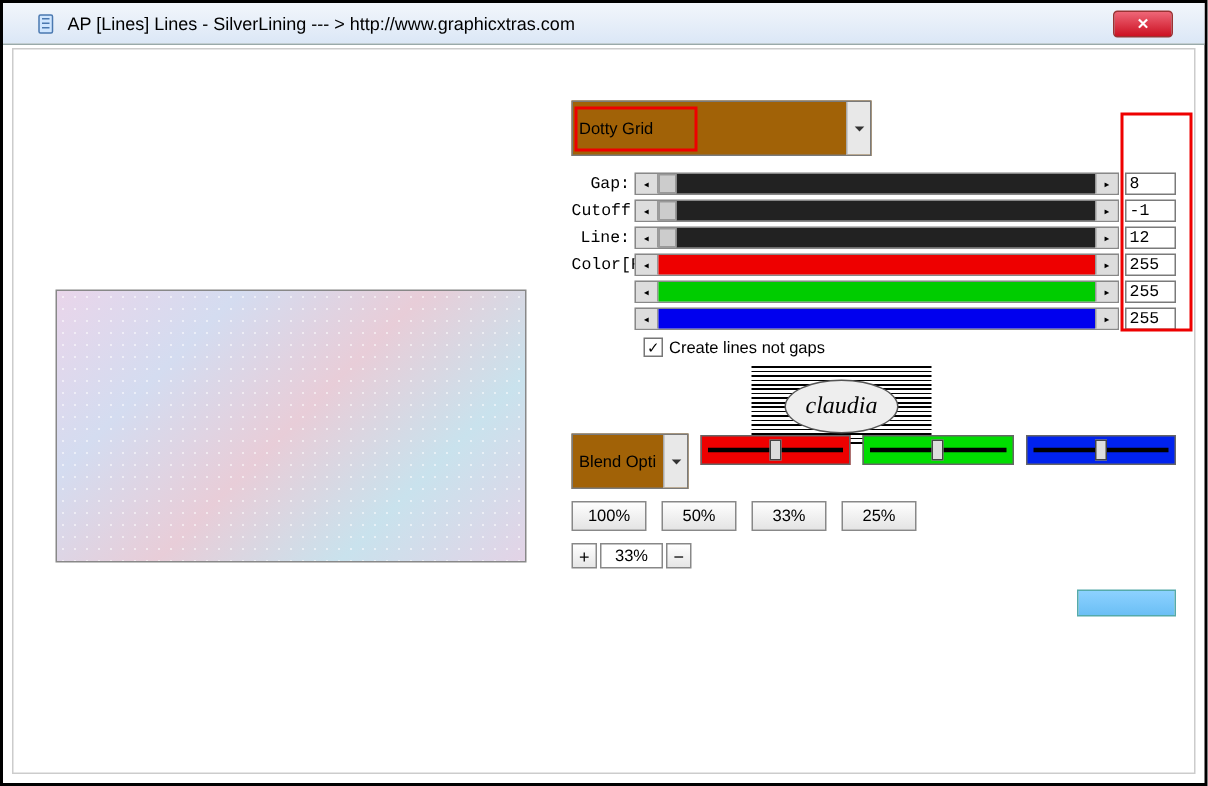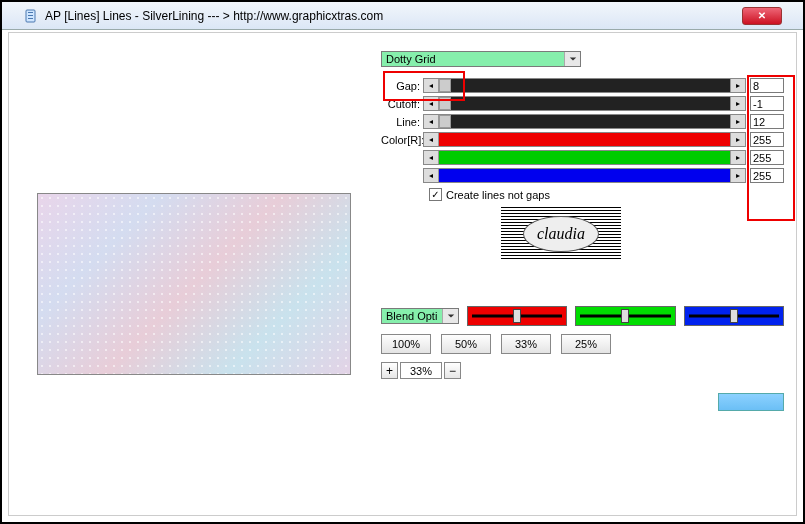--- a/index.html
+++ b/index.html
@@ -12,26 +12,26 @@
   .client { position:absolute; top:30px; left:6px; right:6px; bottom:6px; background:#fff; border:1px solid #ccc;}
   
   .preview { position:absolute; left:28px; top:160px; width:314px; height:182px; border:1px solid #888; background: linear-gradient(135deg,#e9d5ea 0%,#d4dcf0 25%,#e8cdd8 50%,#c9e2ed 75%,#e3d3e6 100%); overflow:hidden;}
   .preview::after { content:""; position:absolute; inset:0; background-image: radial-gradient(#fff8 1px, transparent 1px); background-size:8px 8px; }
 
   .right { position:absolute; left:372px; right:12px; top:18px; bottom:8px; }
 
   .hl-top1 { position:absolute; border:2px solid #e00; left:374px; top:38px; width:82px; height:30px; pointer-events:none; z-index:20;}
   .hl-top2 { position:absolute; border:2px solid #e00; left:738px; top:42px; width:48px; height:146px; pointer-events:none; z-index:20;}
 
-  .combo { width:200px; height:16px; border:1px solid #7a7a7a; background:#86efac; display:flex; align-items:center; position:relative;}
+  .combo { width:200px; height:37px; border:1px solid #7a7a7a; background:#a16207; display:flex; align-items:center; position:relative;margin-top:16px;}
   .combo .txt { flex:1; padding:0 4px;}
   .combo .arrow { width:16px; height:100%; background:#e8e8e8; border-left:1px solid #aaa; display:flex; align-items:center; justify-content:center;}
   .arrow svg { width:8px; height:8px;}
 
-  .param-row { display:flex; align-items:center; height:17px; margin-top:1px;}
+  .param-row { display:flex; align-items:center; height:17px; margin-top:1px;font-family:Liberation Mono, monospace;}
   .param-label { width:42px; text-align:right; padding-right:3px; font-size:11px;}
   .scroll { flex:1; height:15px; background:#eee; border:1px solid #888; display:flex; position:relative;}
   .scroll .sbtn { width:15px; background:#ddd; border-right:1px solid #999; display:flex; align-items:center; justify-content:center; font-size:8px;}
   .scroll .sbtn:last-child { border-left:1px solid #999; border-right:none;}
   .scroll .track { flex:1; background:#333; position:relative;}
   .scroll .thumb { position:absolute; height:100%; background:#ccc; border:1px solid #999; left:0;}
   .vbox { width:34px; height:15px; border:1px solid #7a7a7a; background:#fff; margin-left:4px; padding:0 2px; font-size:11px; display:flex; align-items:center;}
 
   .track.red { background:#e00;}
   .track.green { background:#0c0;}

